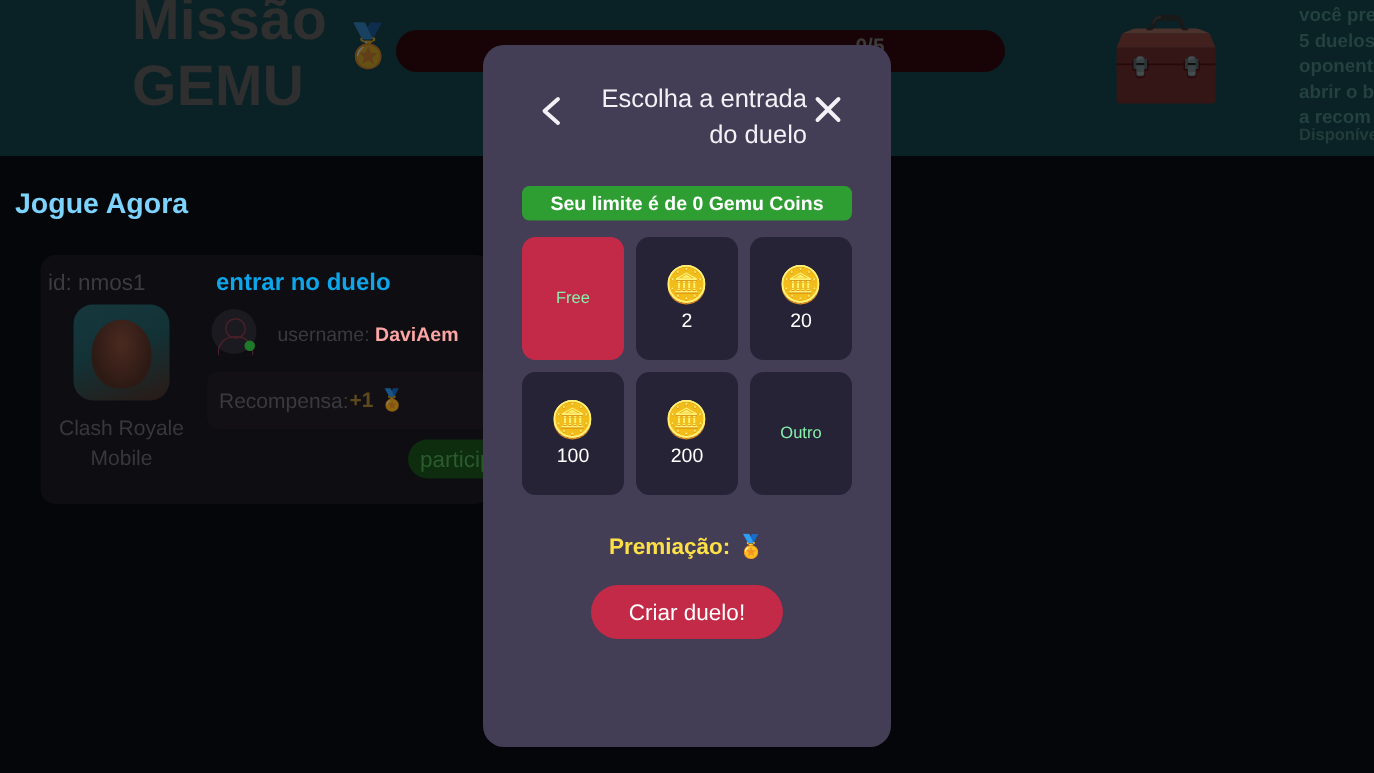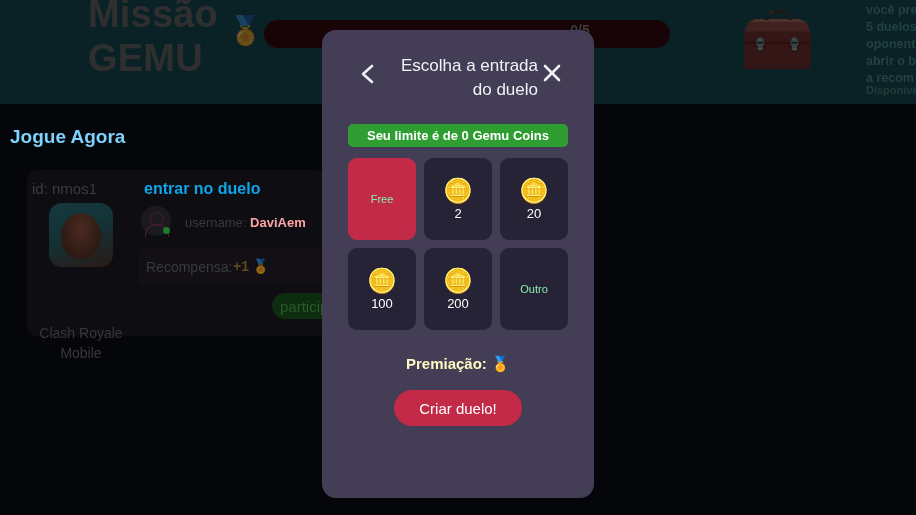--- a/index.html
+++ b/index.html
@@ -75,21 +75,21 @@
     background: linear-gradient(160deg,#16383c 0%,#123236 45%,#2a1a16 100%);
     overflow: hidden;
   }
   .card-thumb::after {
     content: ""; position: absolute; left: 12px; top: 10px;
     width: 40px; height: 46px; border-radius: 50% 50% 45% 45%;
     background: radial-gradient(ellipse at 50% 35%, #4a2a20 0%, #2d1a14 70%);
   }
   .card-game {
     position: absolute; left: 20px; top: 275px; width: 122px;
-    font-size: 14px; line-height: 20px; color: #38383c; text-align: center; margin-top: 48px;
+    font-size: 14px; line-height: 20px; color: #38383c; text-align: center;
   }
   .card-heading {
     position: absolute; left: 144px; top: 180px;
     font-size: 16px; font-weight: bold; color: #0ea5e9;
   }
   .card-avatar {
     position: absolute; left: 141px; top: 206px; width: 30px; height: 30px;
     border-radius: 50%; background: #1a1a20;
   }
   .card-avatar::after {
@@ -176,21 +176,21 @@
   }
   .opt.selected { background: #c22a48; }
   .opt-text { font-size: 11px; color: #86efac; }
   .opt-icon { font-size: 24px; line-height: 26px; margin-bottom: 2px; }
   .opt-label { font-size: 13px; color: #ffffff; }
 
   .prize-row {
     position: absolute; left: 0; top: 325px; width: 272px;
     text-align: center;
   }
-  .prize-row .ptext { font-size: 15px; font-weight: bold; color: #fef9c3; }
+  .prize-row .ptext { font-size: 15px; font-weight: bold; color: #fde047; }
   .prize-row .pmedal { font-size: 15px; }
 
   .create-btn {
     position: absolute; left: 72px; top: 360px; width: 128px; height: 36px;
     background: #c22a48; border: none; border-radius: 18px;
     color: #ffffff; font-size: 15px; font-family: "Liberation Sans", sans-serif;
     cursor: pointer;
   }
 </style>
 </head>

